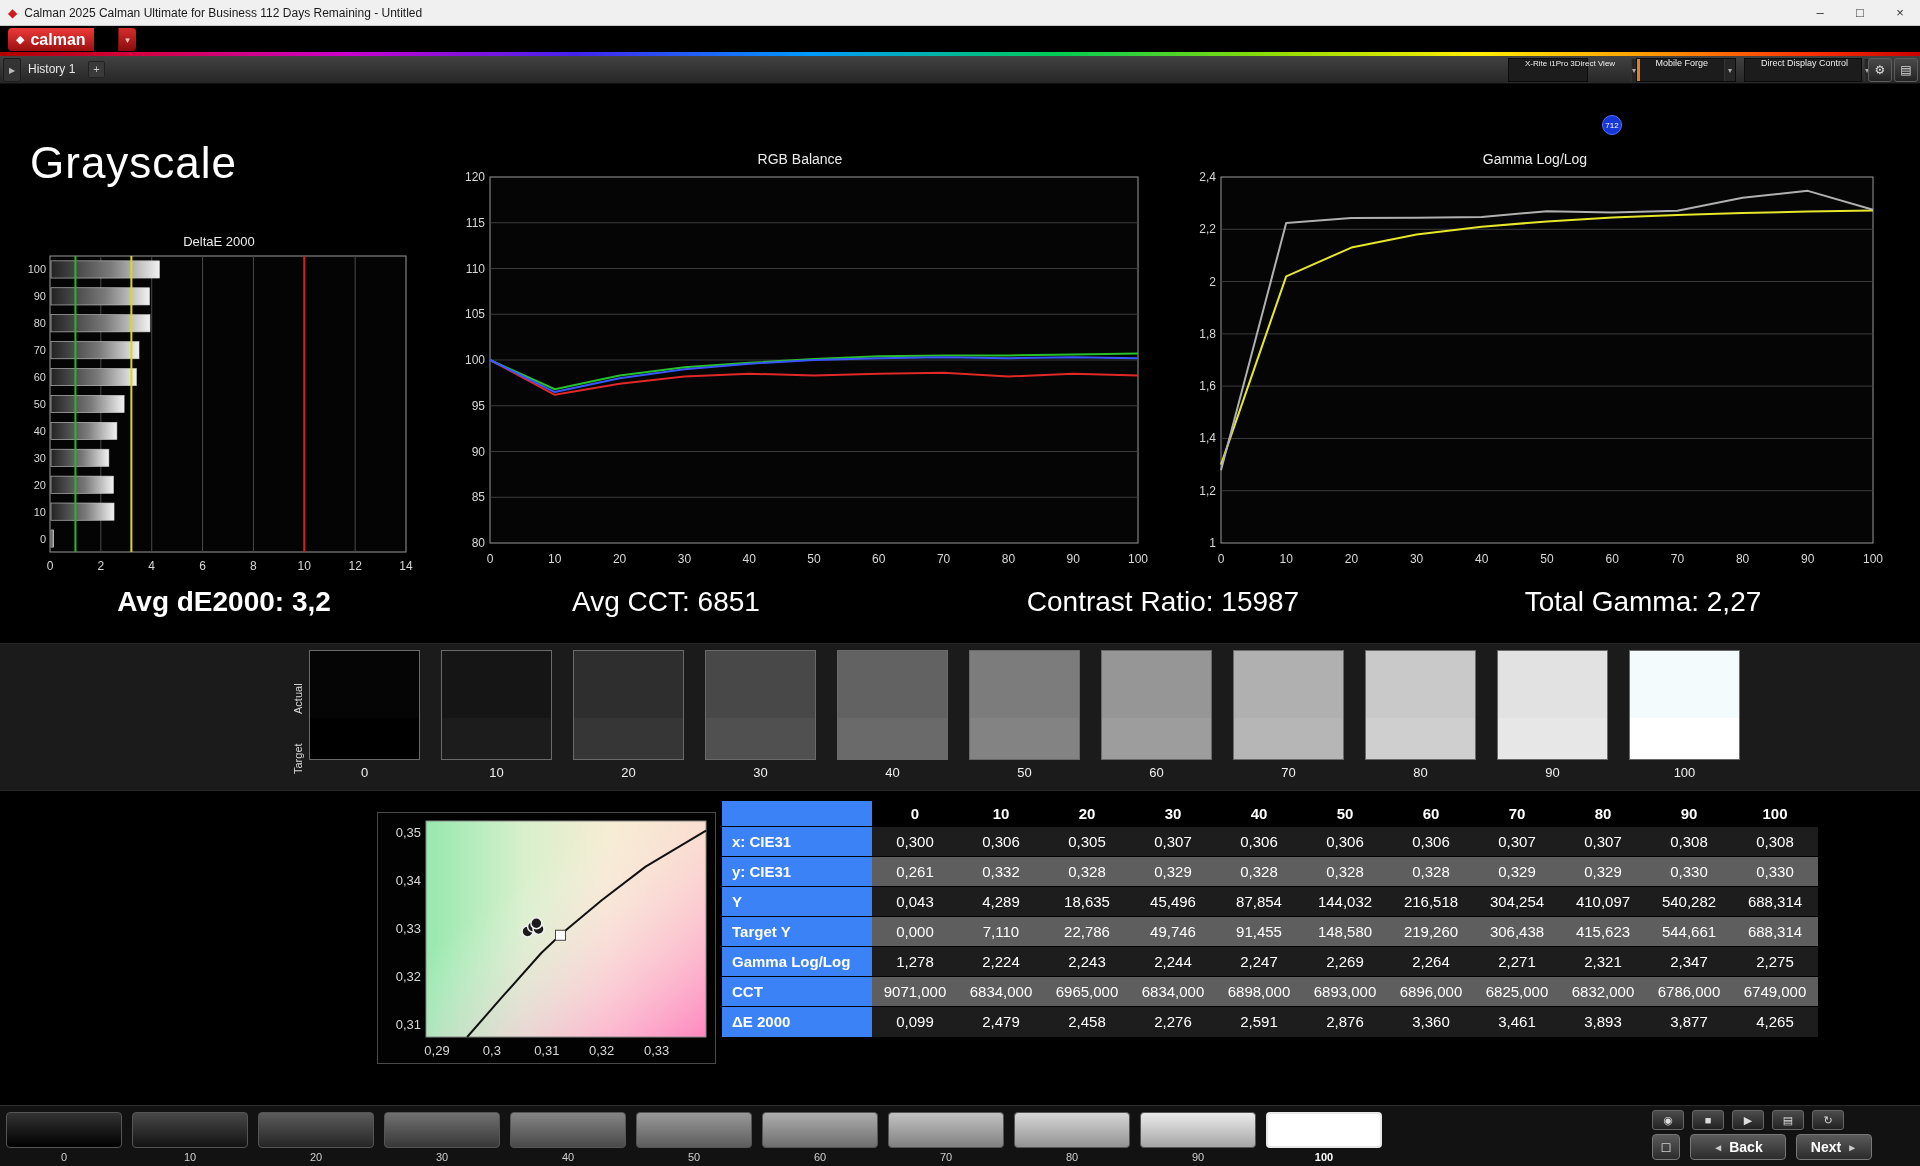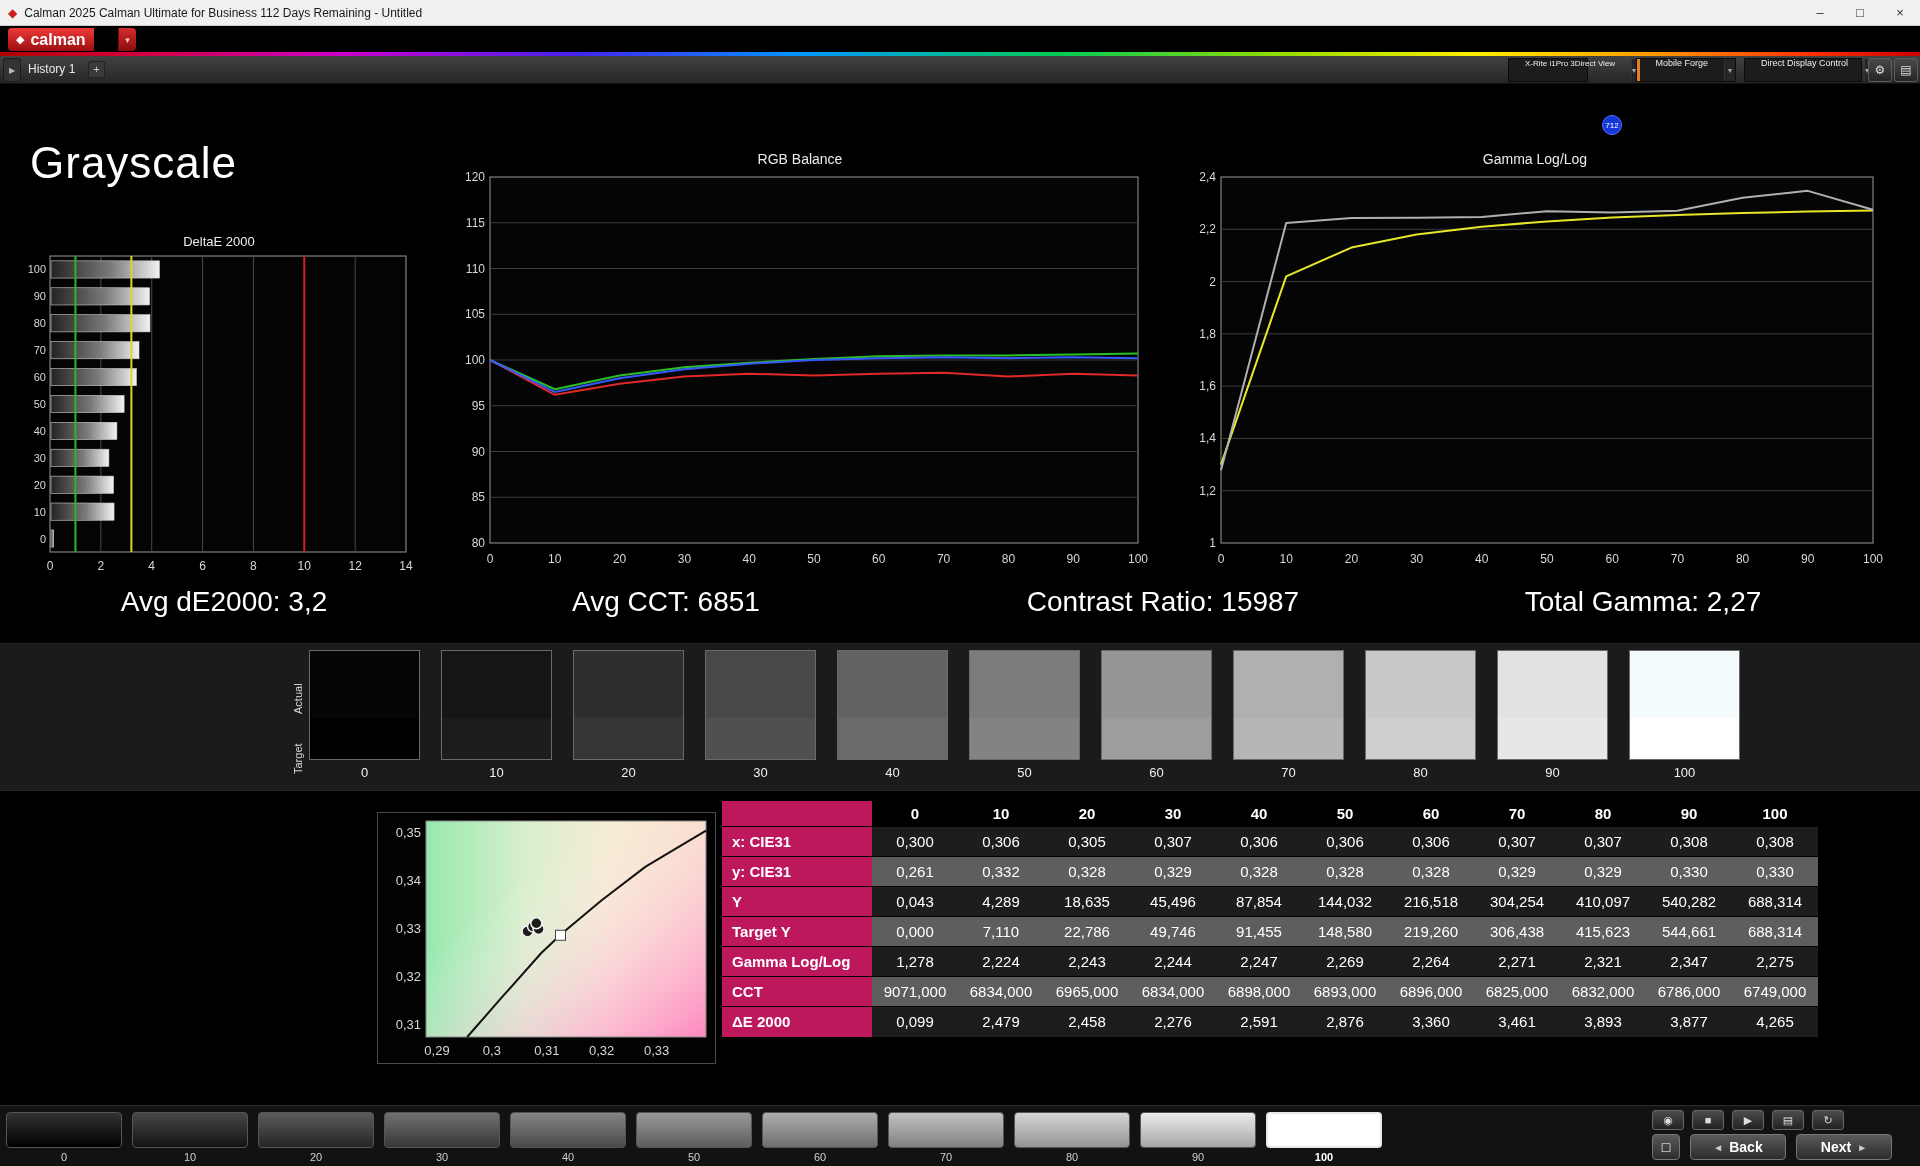--- a/index.html
+++ b/index.html
@@ -64,37 +64,37 @@
   .cr-line{font-size:24px;margin-bottom:21px;}
 
   
   .cie-block{position:absolute;left:377px;top:812px;width:339px;height:252px;border:1px solid #4a4a4a;background:#020202;}
 
   
   .table-wrap{position:absolute;left:722px;top:800px;}
   #results-table{border-collapse:collapse;table-layout:fixed;color:#fff;}
   #results-table th,#results-table td{width:86px;height:30px;font-size:15px;text-align:center;border-top:1px solid #000;}
   #results-table thead th{background:#000;font-weight:700;height:26px;}
-  #results-table .lbl{width:150px;text-align:left;padding-left:10px;background:#be185d;font-weight:700;}
+  #results-table .lbl{width:150px;text-align:left;padding-left:10px;background:#3b82f6;font-weight:700;}
   #results-table .row-dark td:not(.lbl){background:#1d1d1d;}
   #results-table .row-light td:not(.lbl){background:#5e5e5e;}
 
   
   .bottombar{position:absolute;left:0;top:1105px;width:100%;height:61px;background:#121212;border-top:1px solid #2e2e2e;}
   .pattern-cell{position:absolute;top:6px;width:116px;}
   .pattern-btn{width:116px;height:36px;border-radius:4px;border:1px solid #555;display:block;}
   .pattern-btn.selected{border:2px solid #e8e8e8;}
   .pattern-label{width:116px;text-align:center;font-size:11px;color:#cfcfcf;margin-top:3px;}
   .pattern-label.selected{color:#fff;font-weight:700;}
   #transport-icons{position:absolute;left:1652px;top:4px;display:flex;gap:8px;}
   .t-icon{width:32px;height:20px;background:linear-gradient(#4c4c4c,#222);border:1px solid #666;border-radius:3px;color:#ddd;font-size:11px;line-height:16px;}
   .t-btn{position:absolute;top:28px;height:26px;background:linear-gradient(#5a5a5a,#2c2c2c);border:1px solid #777;border-radius:4px;color:#fff;font-size:14px;font-weight:700;display:flex;align-items:center;justify-content:center;gap:6px;}
   #window-btn{left:1652px;width:28px;}
   #back-btn{left:1690px;width:96px;}
-  #next-btn{left:1796px;width:96px;}
+  #next-btn{left:1796px;width:76px;}
   .t-btn .arr{font-size:10px;color:#ccc;}
 </style>
 </head>
 <body>
 
 <div id="win">
 
   <div class="titlebar">
     <span class="app-icon">◆</span>
     <span class="win-title">Calman 2025 Calman Ultimate for Business 112 Days Remaining  - Untitled</span>
@@ -266,21 +266,21 @@
           <text x="427.2" y="392" fill="#d8d8d8" font-size="12" text-anchor="middle" font-family="Liberation Sans, DejaVu Sans, sans-serif">60</text>
           <text x="492.4" y="392" fill="#d8d8d8" font-size="12" text-anchor="middle" font-family="Liberation Sans, DejaVu Sans, sans-serif">70</text>
           <text x="557.6" y="392" fill="#d8d8d8" font-size="12" text-anchor="middle" font-family="Liberation Sans, DejaVu Sans, sans-serif">80</text>
           <text x="622.8000000000001" y="392" fill="#d8d8d8" font-size="12" text-anchor="middle" font-family="Liberation Sans, DejaVu Sans, sans-serif">90</text>
           <text x="688" y="392" fill="#d8d8d8" font-size="12" text-anchor="middle" font-family="Liberation Sans, DejaVu Sans, sans-serif">100</text>
           <polyline points="36,293.57142857142856 101.2,105.34285714285711 166.4,76.5857142857143 231.6,63.514285714285656 296.8,55.67142857142856 362,50.44285714285713 427.2,46.52142857142852 492.4,43.907142857142865 557.6,42.07714285714283 622.8000000000001,40.508571428571464 688,39.462857142857175" fill="none" stroke="#e6e62a" stroke-width="2" stroke-linejoin="round"></polyline>
           <polyline points="36,299.3228571428571 101.2,52.0114285714285 166.4,47.04428571428572 231.6,46.78285714285707 296.8,45.99857142857144 362,40.2471428571428 427.2,41.55428571428575 492.4,39.72428571428572 557.6,26.652857142857076 622.8000000000001,19.85571428571427 688,38.67857142857143" fill="none" stroke="#b0b0b0" stroke-width="2" stroke-linejoin="round"></polyline>
         </svg></div>
   </div>
 
-  <div class="summary-item" style="left:224px;">Avg dE2000: 3,2</div>
+  <div class="summary-item" style="left:224px;font-weight:bold;">Avg dE2000: 3,2</div>
   <div class="summary-item" style="left:666px;">Avg CCT: 6851</div>
   <div class="summary-item" style="left:1163px;">Contrast Ratio: 15987</div>
   <div class="summary-item" style="left:1643px;">Total Gamma: 2,27</div>
 
   <div class="swatch-strip">
     <div class="rot-label" id="actual-label">Actual</div>
     <div class="rot-label" id="target-label">Target</div>
     <div id="swatch-row">
         <div class="swatch-cell">
           <div class="swatch-box">

